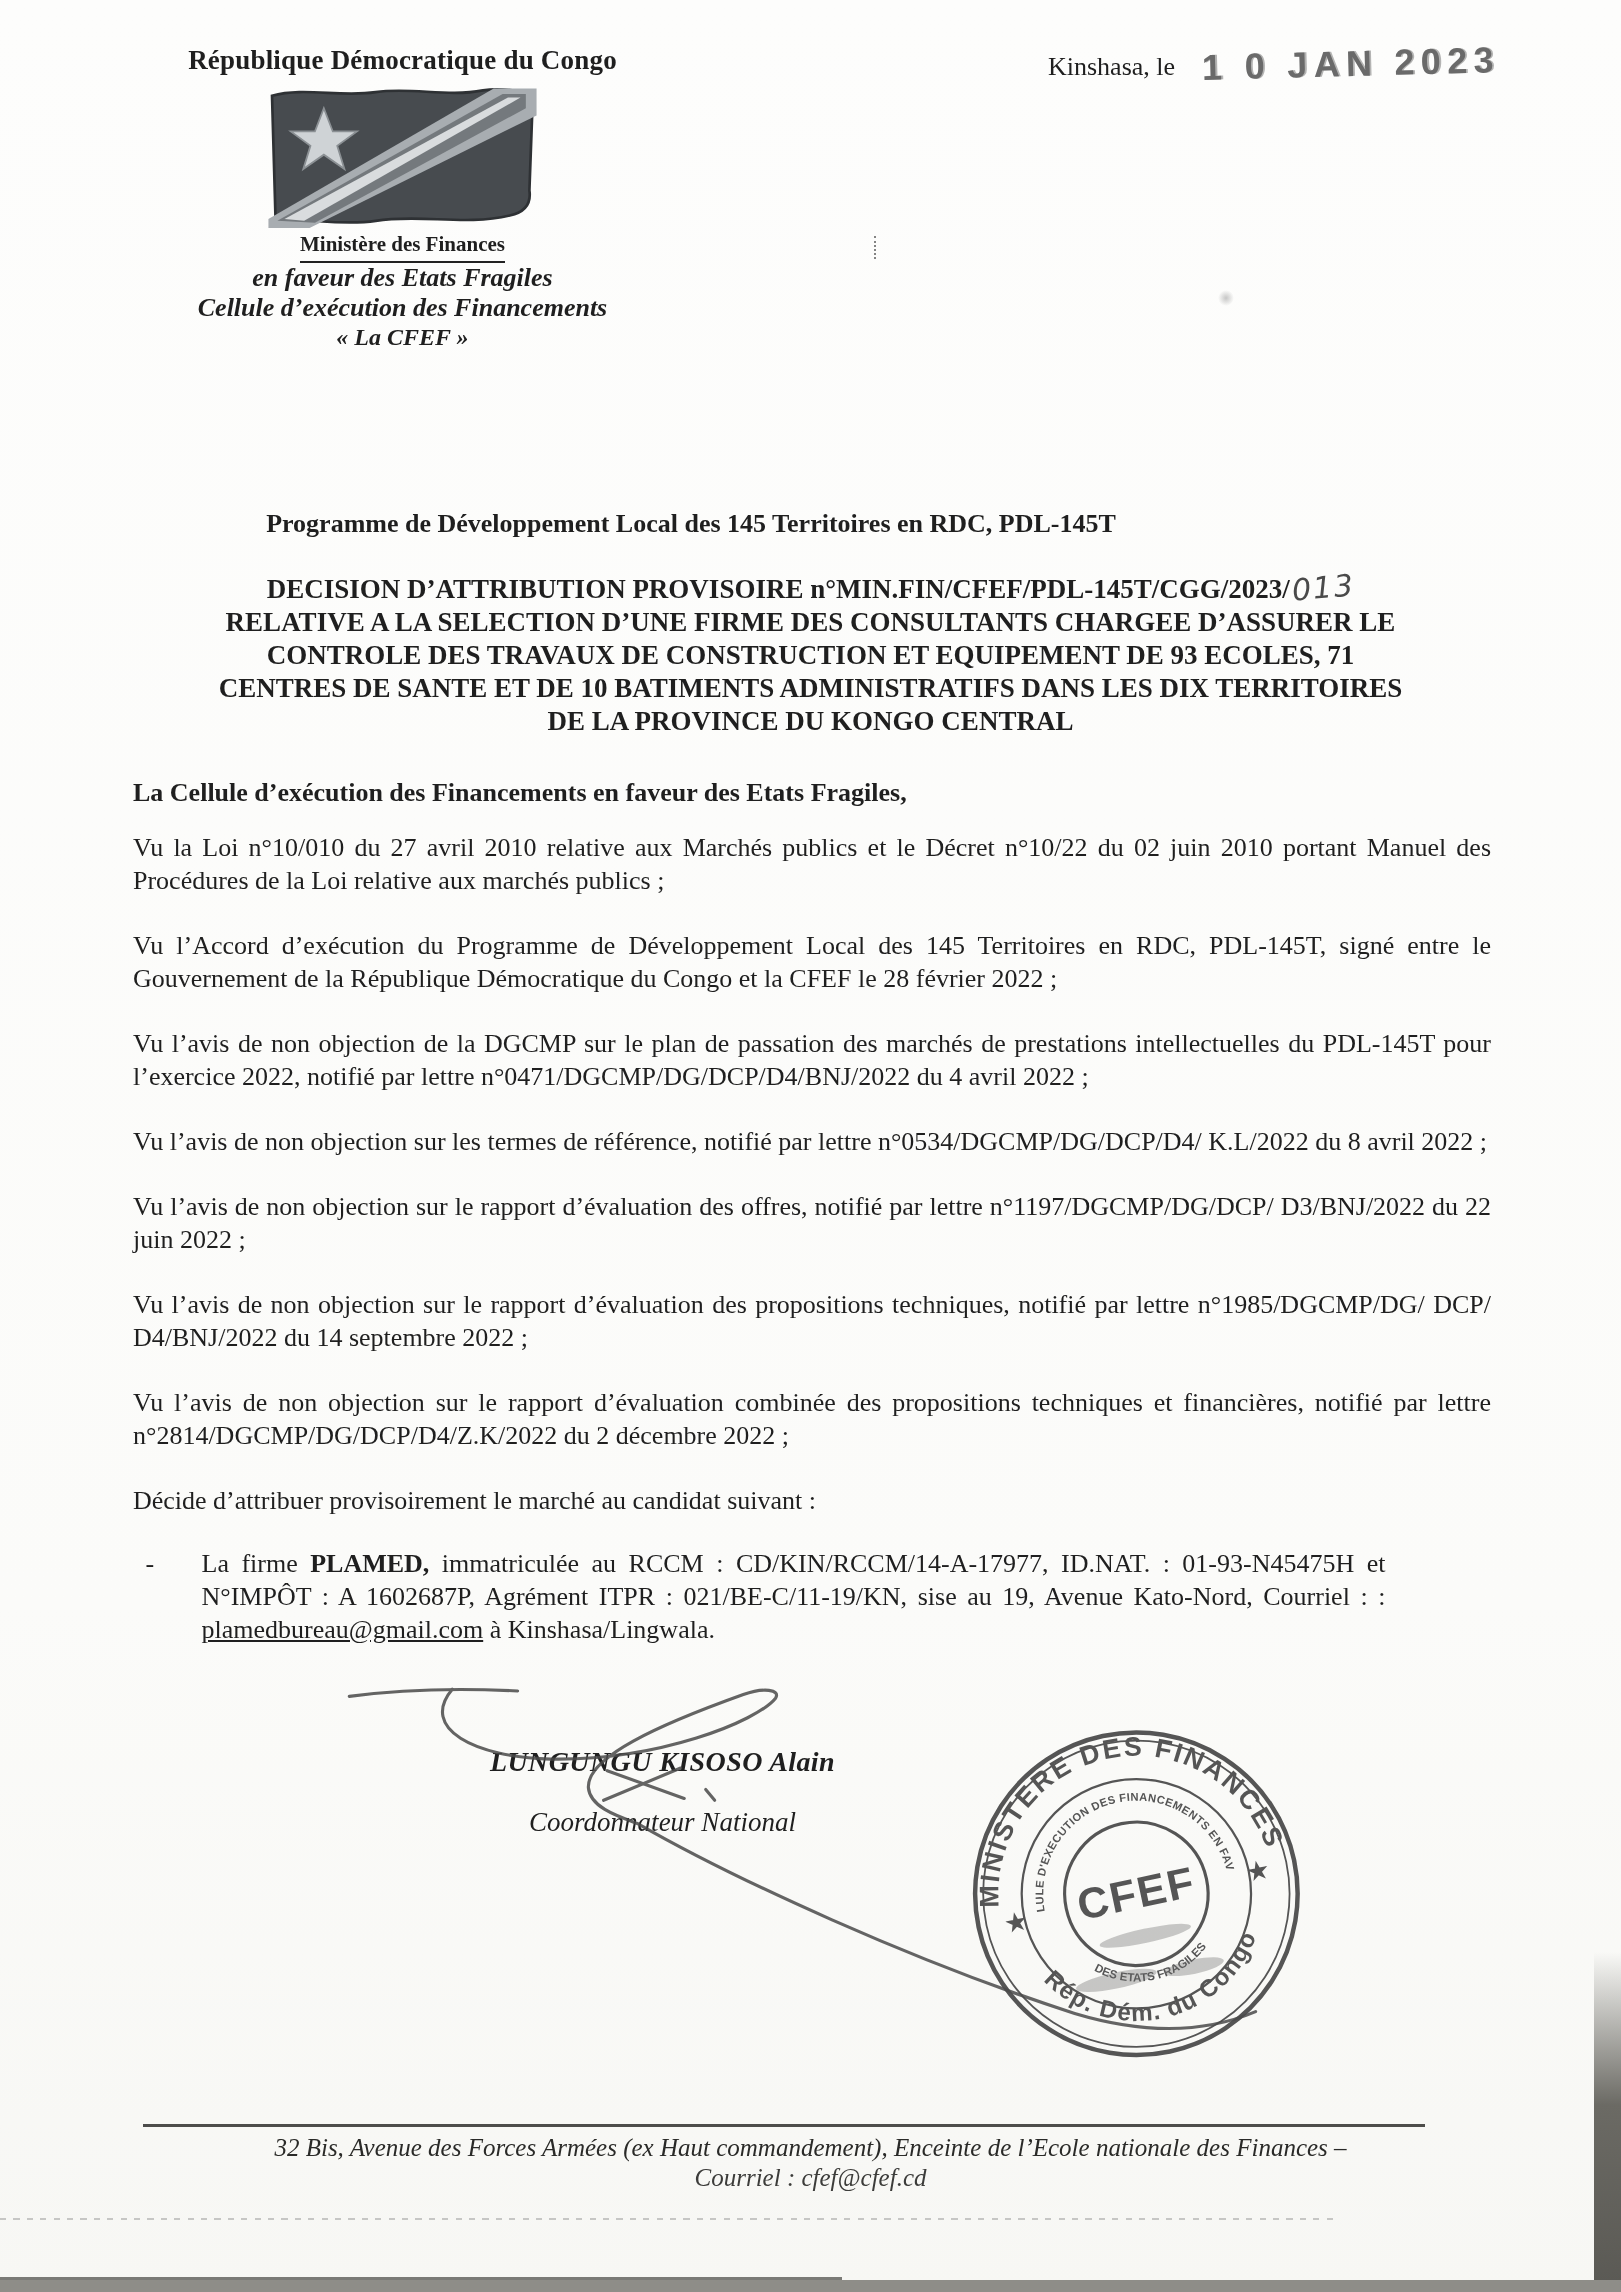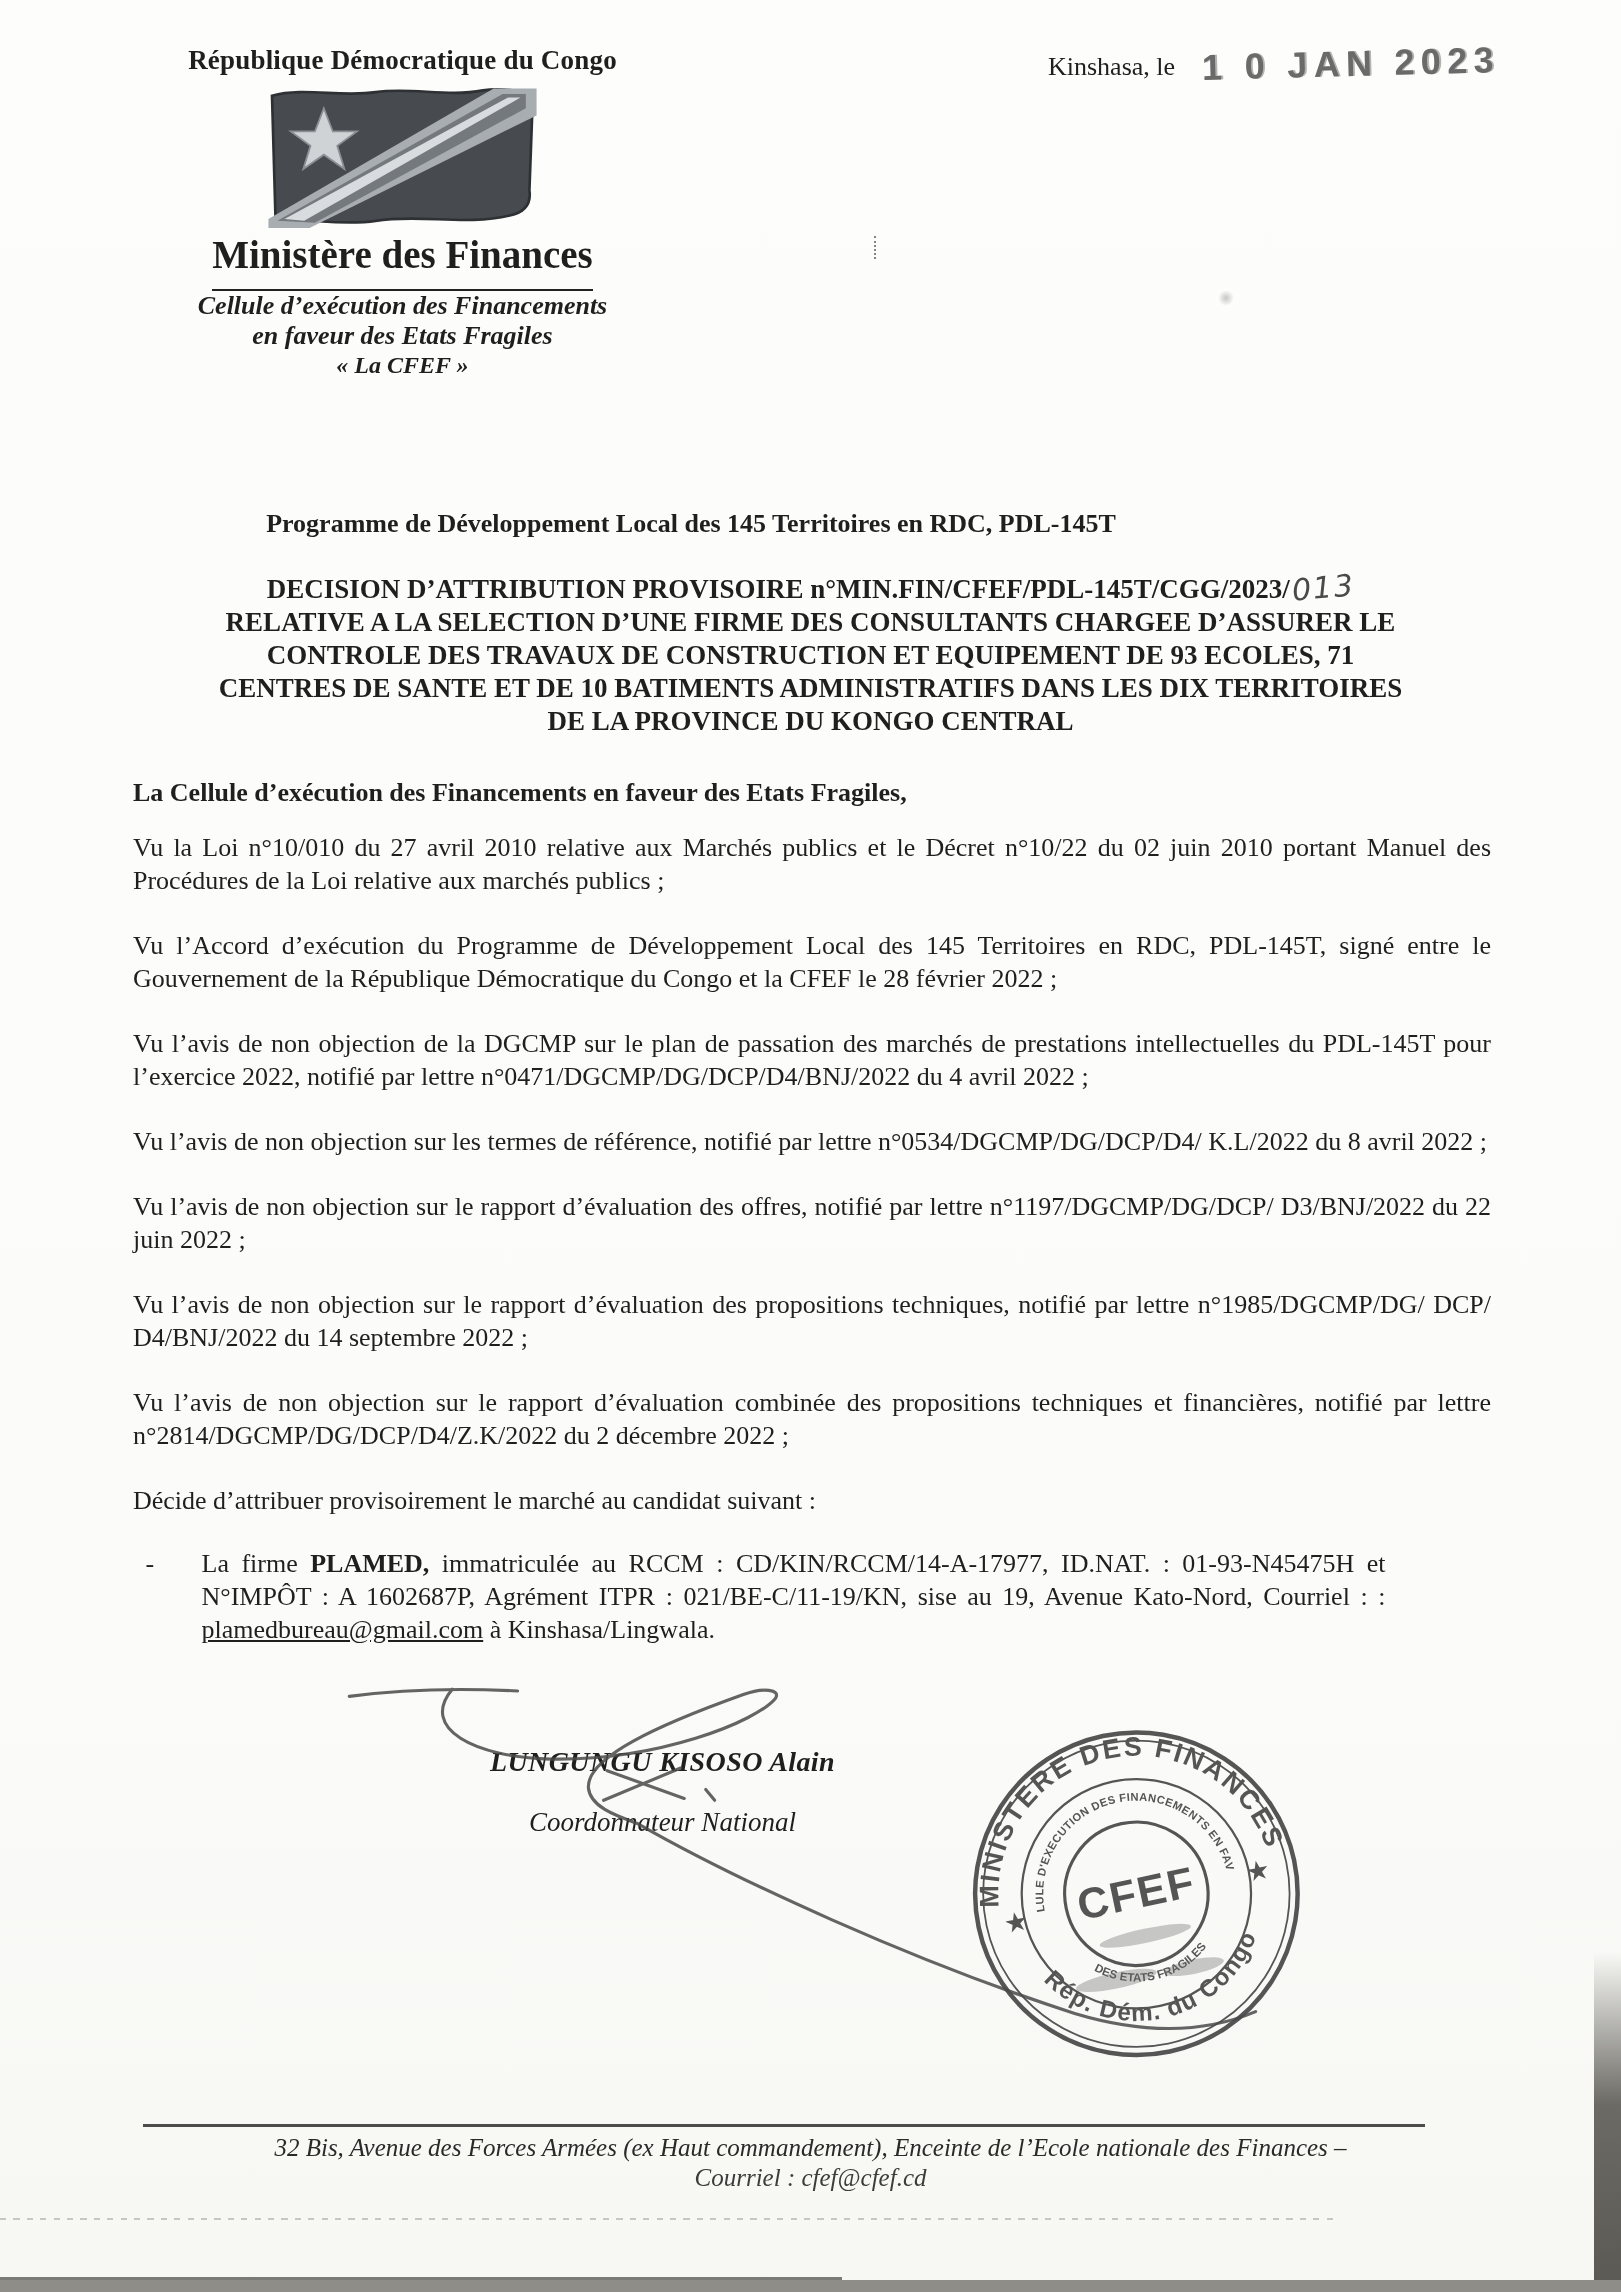--- a/index.html
+++ b/index.html
@@ -6,22 +6,22 @@
   .page{
     position:relative; width:1621px; height:2293px; overflow:hidden;
     background:linear-gradient(180deg,#fdfdfc 0%, #fbfbf9 70%, #f7f7f4 100%);
     font-family:"Liberation Serif", serif; color:#1f1f1f;
   }
   .abs{position:absolute;}
   
   .hdr-left{left:143px; top:45px; width:519px; text-align:center;}
   .country{font-size:27px; font-weight:bold; letter-spacing:0.2px;}
   .flag-wrap{width:269px; height:143px; margin:9px auto 3.6px auto;}
-  .ministry{font-size:39px; font-weight:bold; display:inline-block;
-            border-bottom:2.7px solid #222; padding-bottom:12px;}
+  .ministry{font-size:21px; font-weight:bold; display:inline-block;
+            border-bottom:2.7px solid #222; padding-bottom:4px;}
   .script{font-style:italic; font-weight:600; font-size:26px; line-height:30px;}
   .script-small{font-style:italic; font-weight:600; font-size:24px; margin-top:1.8px;}
   .place{left:1048px; top:52px; font-size:26px;}
   .datestamp{
     left:1202px; top:43px; font-family:"Liberation Sans",sans-serif;
     font-weight:700; font-size:36px; letter-spacing:6.3px; color:#6a6a6a;
     transform:rotate(-1.5deg); text-shadow:1.8px 0 0 rgba(90,90,90,.45);
   }
   
   .program{left:0; top:509px; width:1382px; text-align:center;
@@ -85,22 +85,22 @@
                  C288,142 294,132 292,118 L296,8 C290,10 268,2 240,6
                  C200,14 160,2 120,8 C80,14 40,2 4,12 Z" fill="none" stroke="#2e3134" stroke-width="3"></path>
         <path d="M0,150 L252,4 L300,4 L300,34 L46,160 L0,160 Z" fill="#a8adb1"></path>
         <path d="M10,152 L262,10 L288,10 L288,26 L52,154 Z" fill="#74797d"></path>
         <path d="M18,150 L268,14 L282,14 L40,152 Z" fill="#d9dcde"></path>
         <polygon points="62,26 72,52 99,52 77,68 85,94 62,78 39,94 47,68 25,52 52,52" fill="#cfd3d6" stroke="#8b9094" stroke-width="2"></polygon>
       </svg>
     </div>
 
     <div><span class="ministry">Ministère des Finances</span></div>
+    <div class="script">en faveur des Etats Fragiles</div>
     <div class="script">Cellule d’exécution des Financements</div>
-    <div class="script">en faveur des Etats Fragiles</div>
     <div class="script-small">« La CFEF »</div>
   </div>
 
   <div class="abs place">Kinshasa, le</div>
   <div class="abs datestamp">1 0 JAN 2023</div>
 
   <div class="abs program">Programme de Développement Local des 145 Territoires en RDC, PDL-145T</div>
 
   <div class="abs decision">
     <div><span>DECISION D’ATTRIBUTION PROVISOIRE n°MIN.FIN/CFEF/PDL-145T/CGG/2023/</span><span class="handnum">013</span></div>

